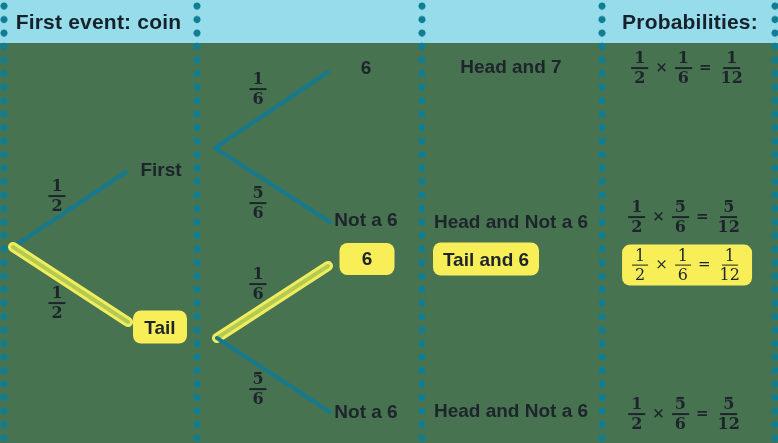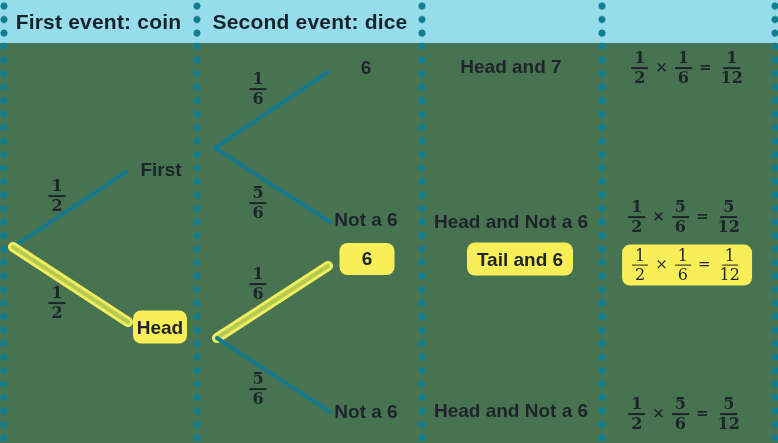--- a/index.html
+++ b/index.html
@@ -43,21 +43,21 @@
   .prob-hl { font-weight:400; padding:2px 10px; border-radius:8px; }
   .prob-hl .fn { border-bottom-width:1.5px; }
 </style>
 </head>
 <body>
 
 <div class="canvas">
 
   <div class="header-bg"></div>
   <div class="hdr" style="left:0;width:197px">First event: coin</div>
-  <div class="hdr" style="left:197px;width:226px">Second event: dice</div>
+  <div class="hdr" style="left:602px;width:176px">Probabilities:</div>
 
   <div class="dots" style="left:0"></div>
   <div class="dots" style="left:193px"></div>
   <div class="dots" style="left:418px"></div>
   <div class="dots" style="left:598px"></div>
   <div class="dots" style="left:771px"></div>
 
   <svg class="lines" width="778" height="443" viewBox="0 0 778 443">
     <line x1="13" y1="247" x2="126" y2="172" stroke="#17798d" stroke-width="4" stroke-linecap="round"></line>
     <line x1="13" y1="247" x2="128" y2="322" stroke="#f0ee5e" stroke-width="10" stroke-linecap="round"></line>
@@ -72,21 +72,21 @@
   <span class="frac bfrac pos" style="left:57px;top:196px">
     <span class="fn">1</span>
     <span class="fd">2</span>
   </span>
   <span class="frac bfrac pos" style="left:57px;top:303px">
     <span class="fn">1</span>
     <span class="fd">2</span>
   </span>
 
   <span class="label pos" style="left:161px;top:170px">First</span>
-  <span class="label pos ybox" style="left:160px;top:327px;width:54px;height:33px">Head</span>
+  <span class="label pos ybox" style="left:160px;top:327px;width:54px;height:33px">Tail</span>
 
   <span class="frac bfrac pos" style="left:258px;top:89px">
     <span class="fn">1</span>
     <span class="fd">6</span>
   </span>
   <span class="frac bfrac pos" style="left:258px;top:203px">
     <span class="fn">5</span>
     <span class="fd">6</span>
   </span>
   <span class="label pos" style="left:366px;top:68px">6</span>
@@ -98,21 +98,21 @@
   </span>
   <span class="frac bfrac pos" style="left:258px;top:389px">
     <span class="fn">5</span>
     <span class="fd">6</span>
   </span>
   <span class="label pos ybox" style="left:367px;top:259px;width:55px;height:32px">6</span>
   <span class="label pos" style="left:366px;top:412px">Not a 6</span>
 
   <span class="label pos" style="left:511px;top:67px">Head and 7</span>
   <span class="label pos" style="left:511px;top:222px">Head and Not a 6</span>
-  <span class="label pos ybox" style="left:520px;top:259px;width:106px;height:33px">Tail and 6</span>
+  <span class="label pos ybox" style="left:486px;top:259px;width:106px;height:33px">Tail and 6</span>
   <span class="label pos" style="left:511px;top:411px">Head and Not a 6</span>
 
   <div class="prob pos" style="left:688px;top:68px">
     <span class="frac">
       <span class="fn">1</span>
       <span class="fd">2</span>
     </span>
     <span class="op">×</span>
     <span class="frac">
       <span class="fn">1</span>

